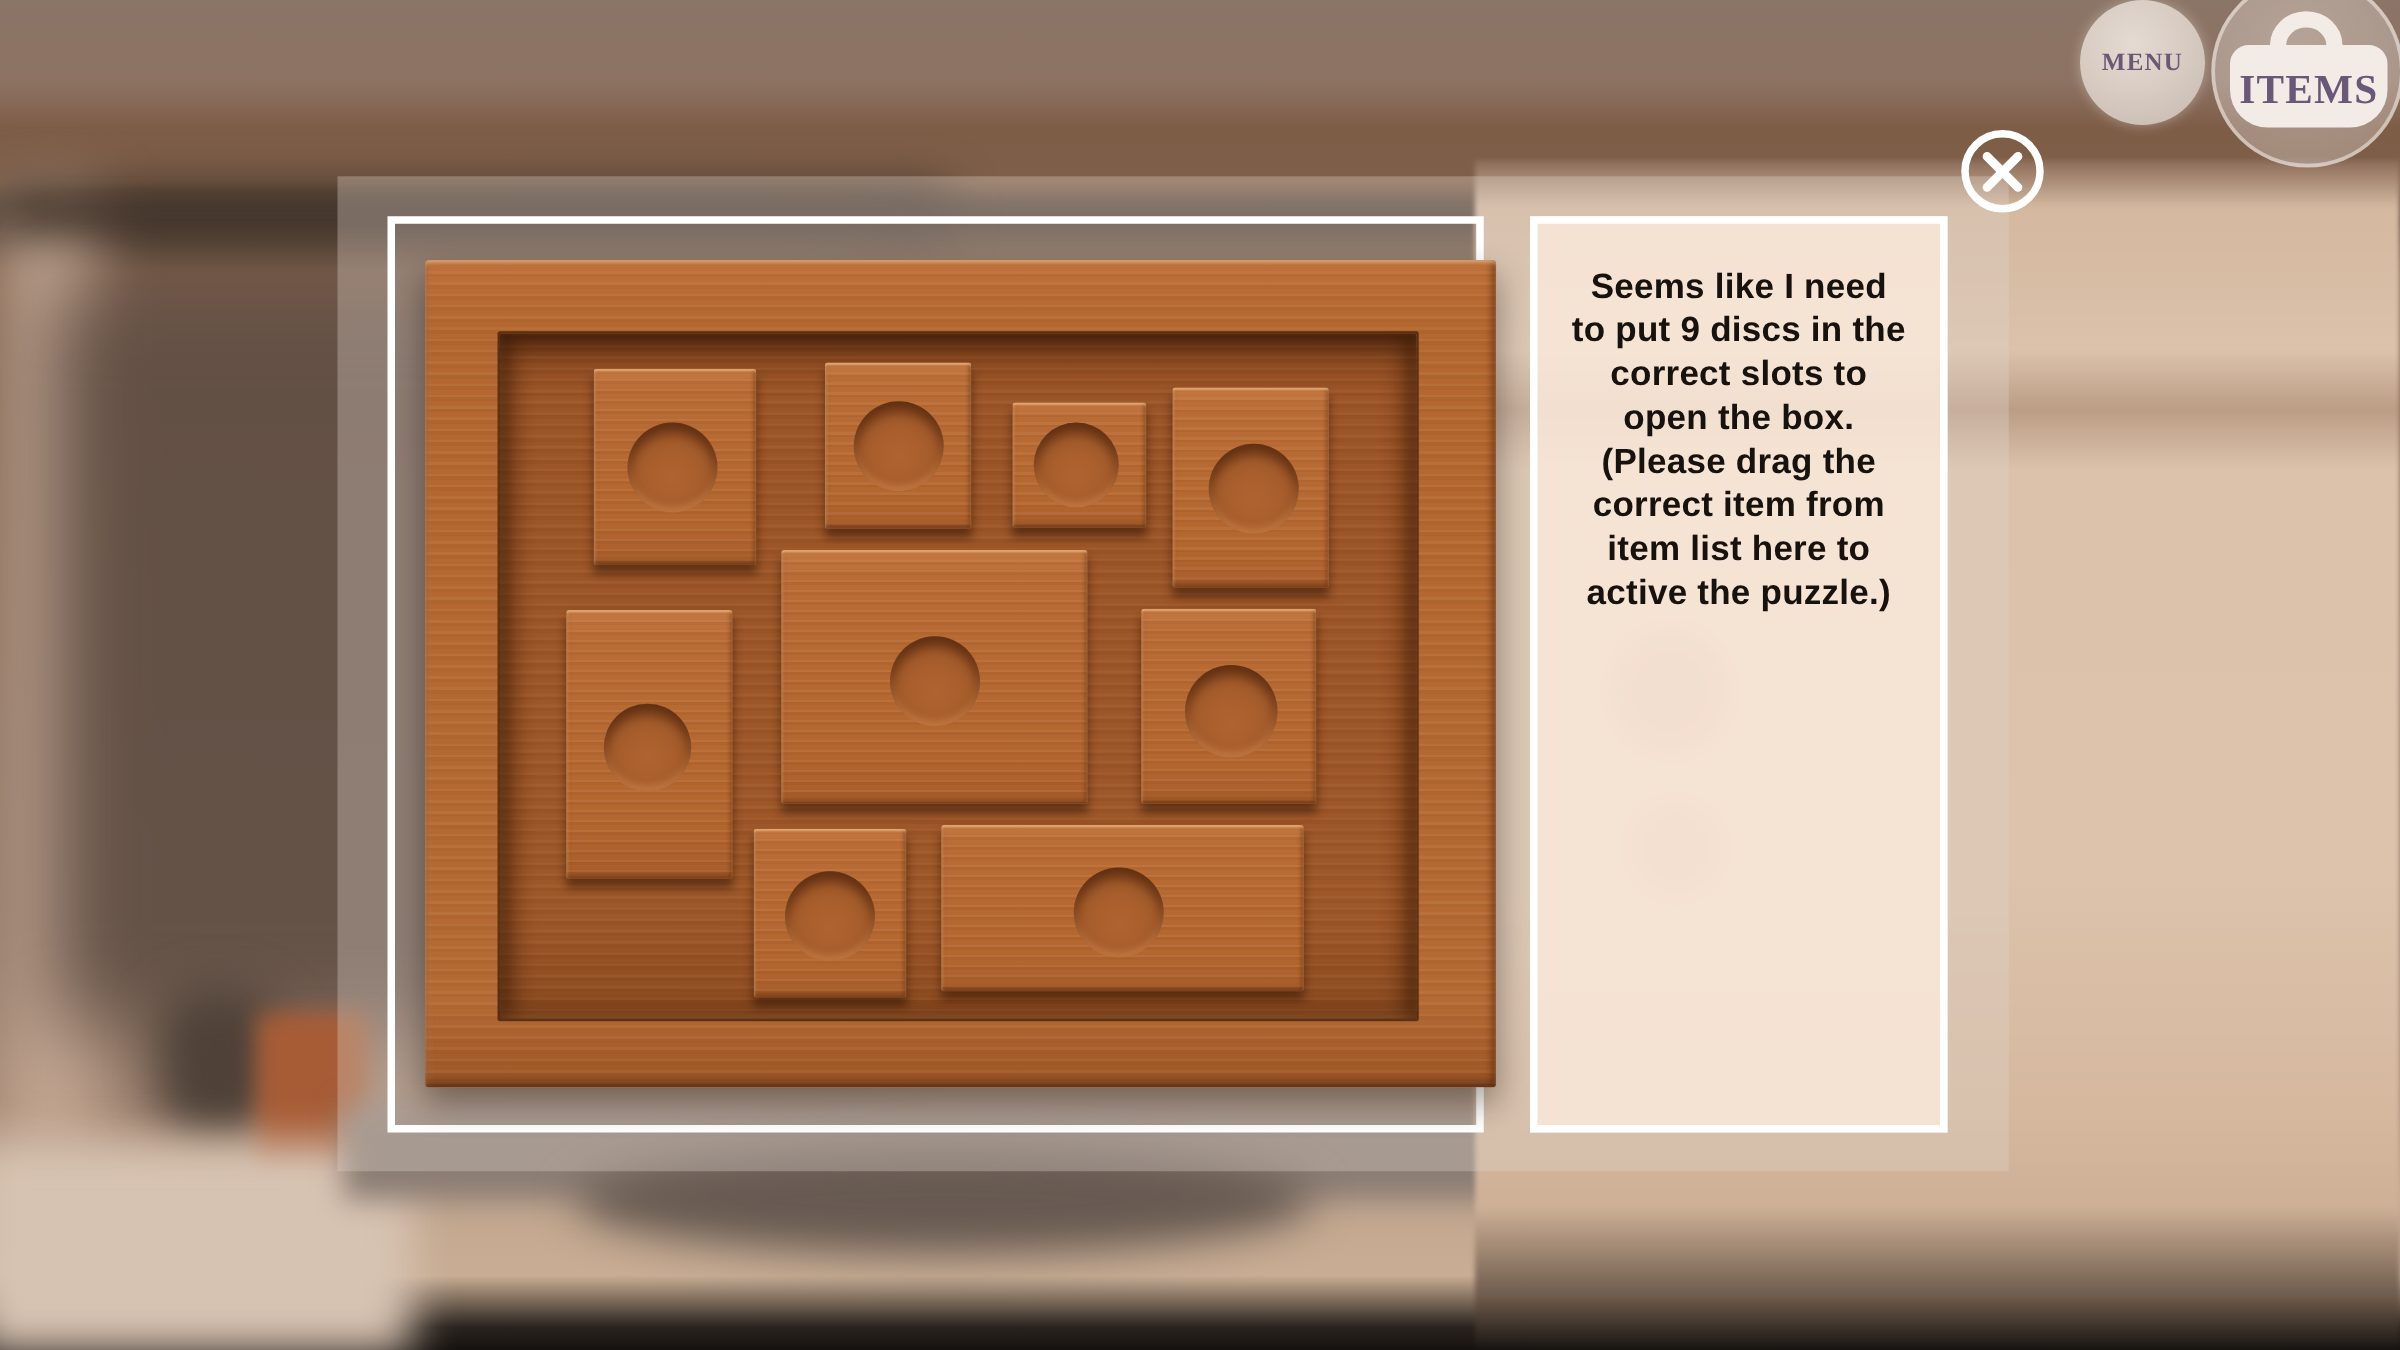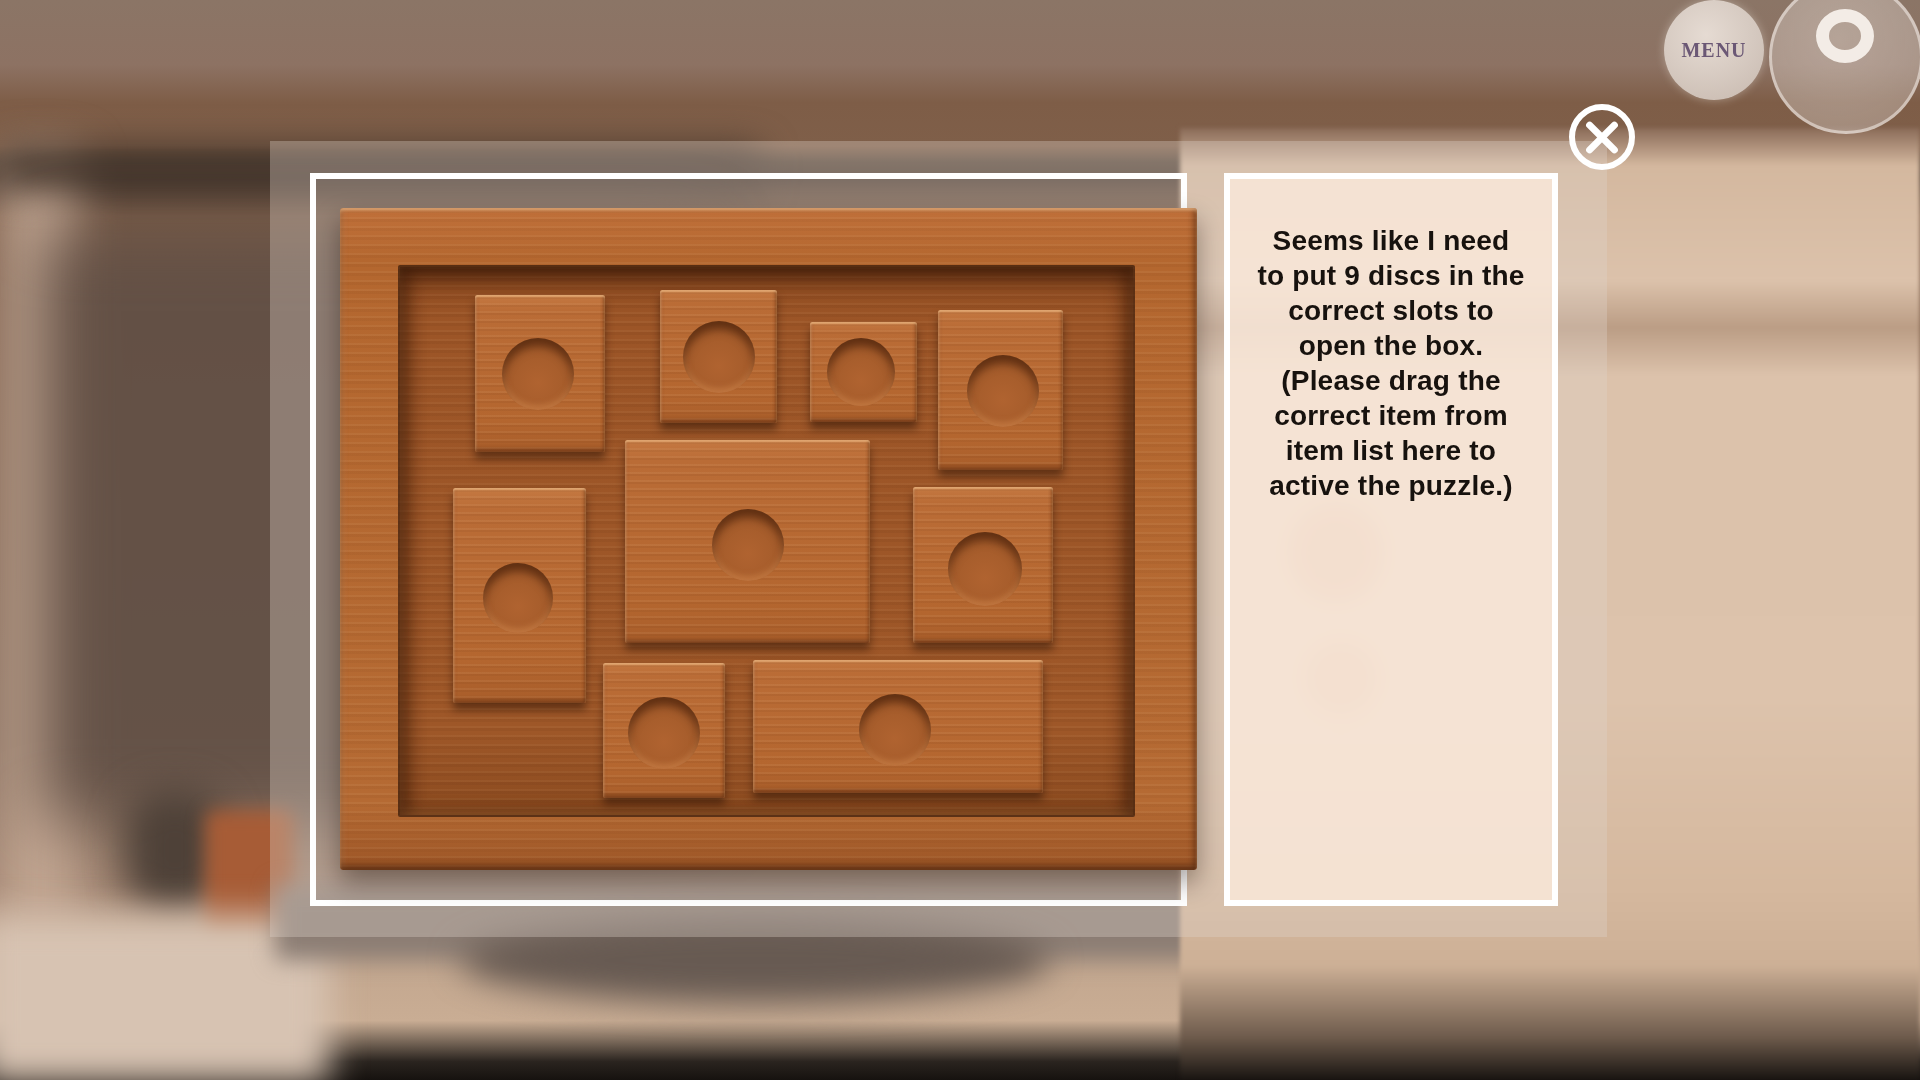--- a/index.html
+++ b/index.html
@@ -32,21 +32,21 @@
   .knob-lower{left:123px;top:512px;width:76px;height:76px;background:#d4a98c;filter:blur(9px);}
 
   
   .dialog-panel{position:absolute;left:270px;top:141px;width:1337px;height:796px;
     background:rgba(224,212,203,.34);z-index:5;}
   .board-frame-box{position:absolute;left:40px;top:32px;width:877px;height:733px;
     border:6px solid #fff;box-sizing:border-box;z-index:6;}
   .text-box{position:absolute;left:954px;top:32px;width:334px;height:733px;
     border:6px solid #fff;box-sizing:border-box;
     background:rgba(250,233,219,.82);z-index:6;}
-  .instruction{margin:0;padding:44px 8px 0;text-align:center;white-space:pre-line;
+  .instruction{margin:0;padding:32px 8px 0;text-align:center;white-space:pre-line;
     font-size:28px;line-height:35px;font-weight:bold;color:#17120e;
     letter-spacing:.2px;}
 
   
   .close-btn{position:absolute;left:1569px;top:104px;width:66px;height:66px;
     border:6px solid #fff;border-radius:50%;box-sizing:border-box;background:transparent;
     cursor:pointer;z-index:20;padding:0;}
   .close-x{position:absolute;inset:0;}
   .close-x span{position:absolute;left:50%;top:50%;width:42px;height:7px;
     margin:-3.5px 0 0 -21px;background:#fff;border-radius:4px;}
@@ -170,15 +170,18 @@
       <span class="x1"></span>
         <span class="x2"></span>
     </span>
   </button>
 
   <button class="menu-btn">
     <span class="menu-label">MENU</span>
   </button>
   <button class="items-btn">
     <span class="bag-handle"></span>
+    <span class="bag-body">
+      <span class="items-label">ITEMS</span>
+    </span>
   </button>
 
 </div>
 
 </body></html>

